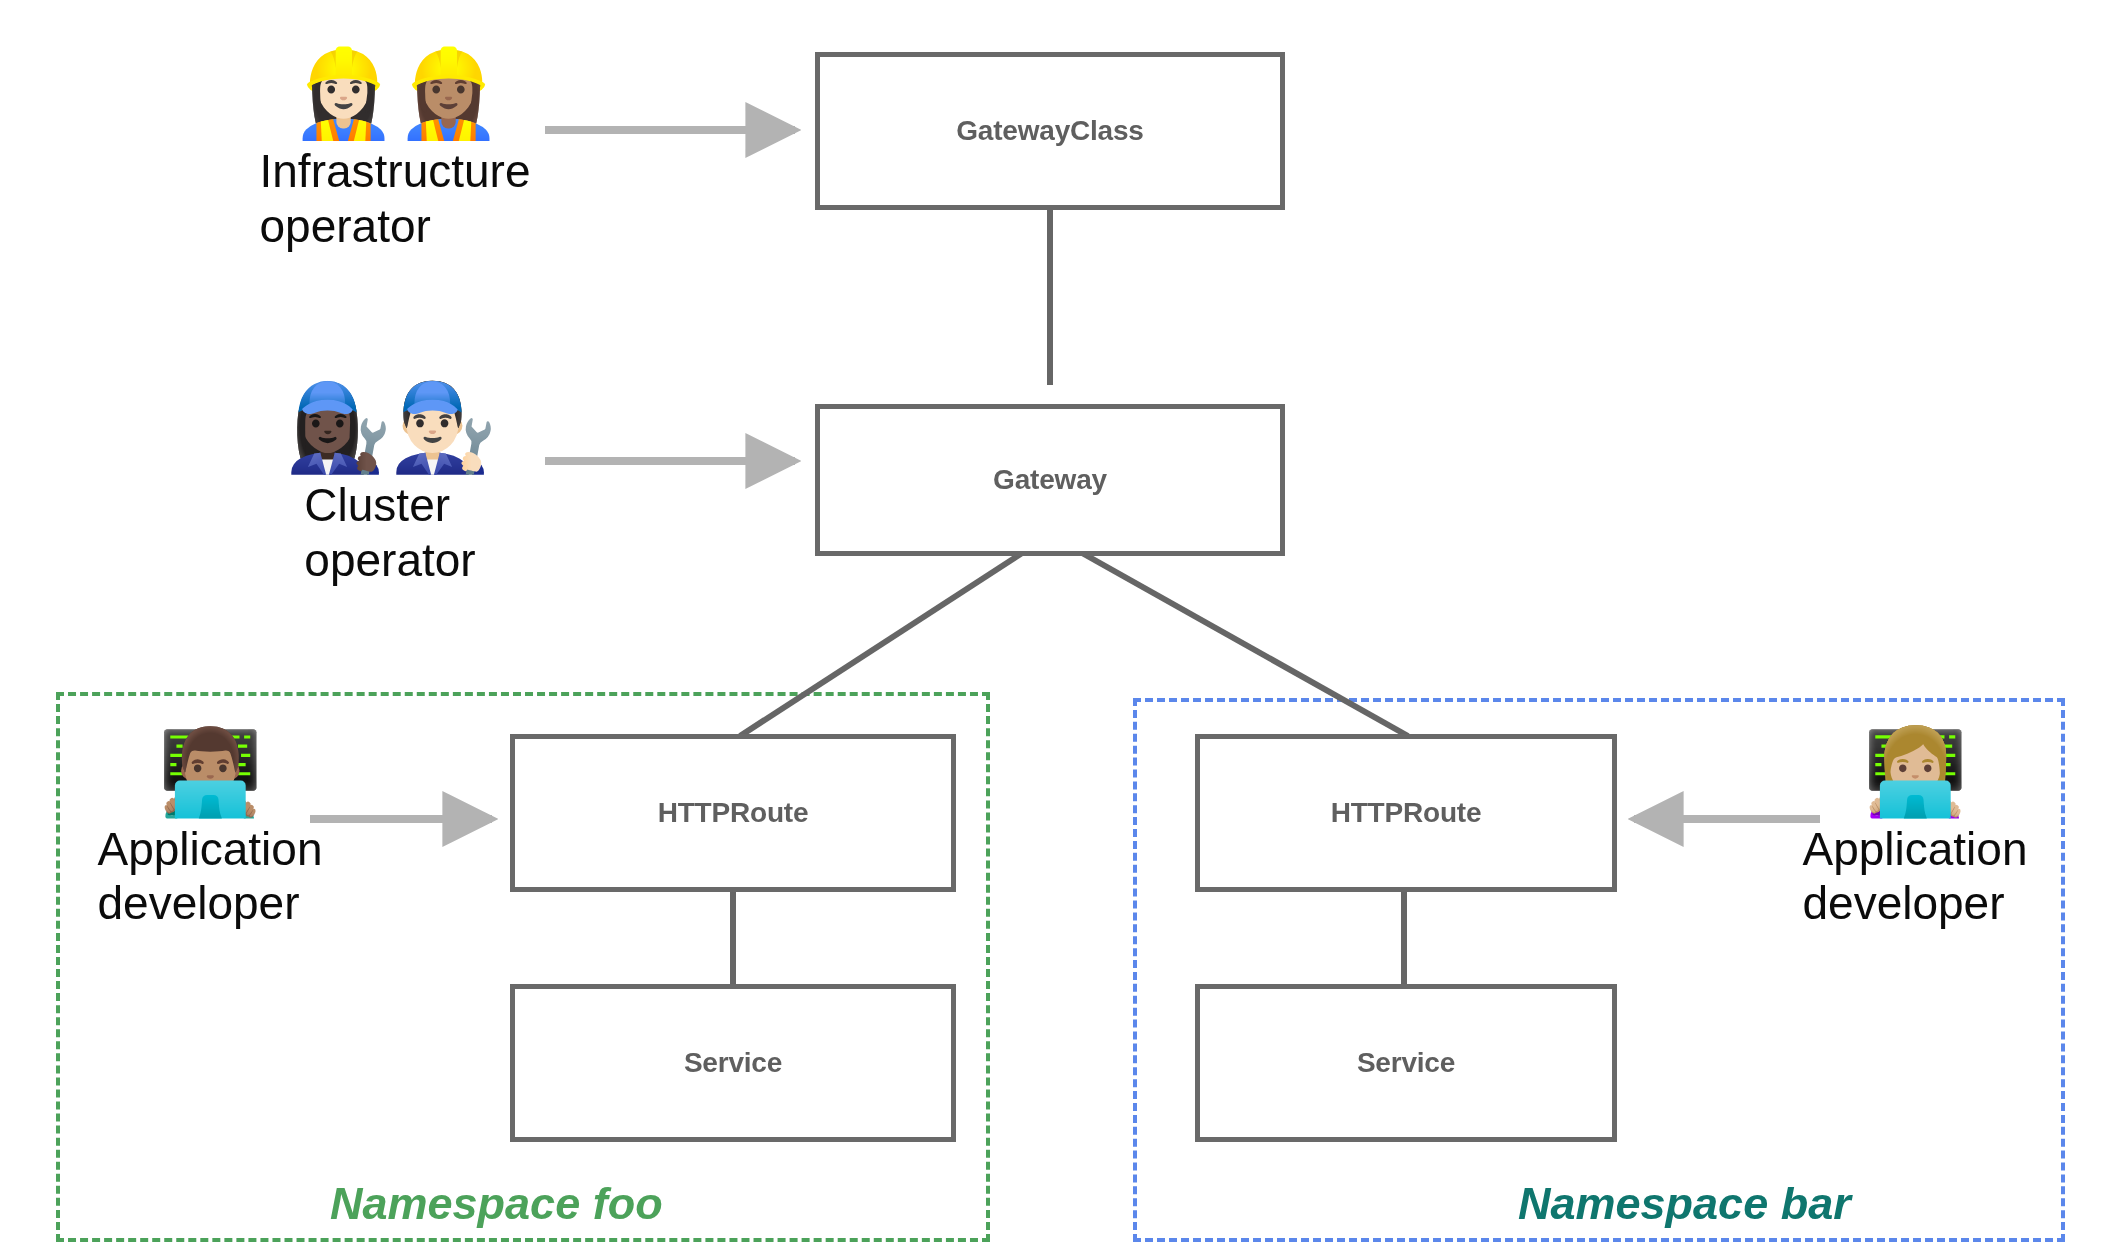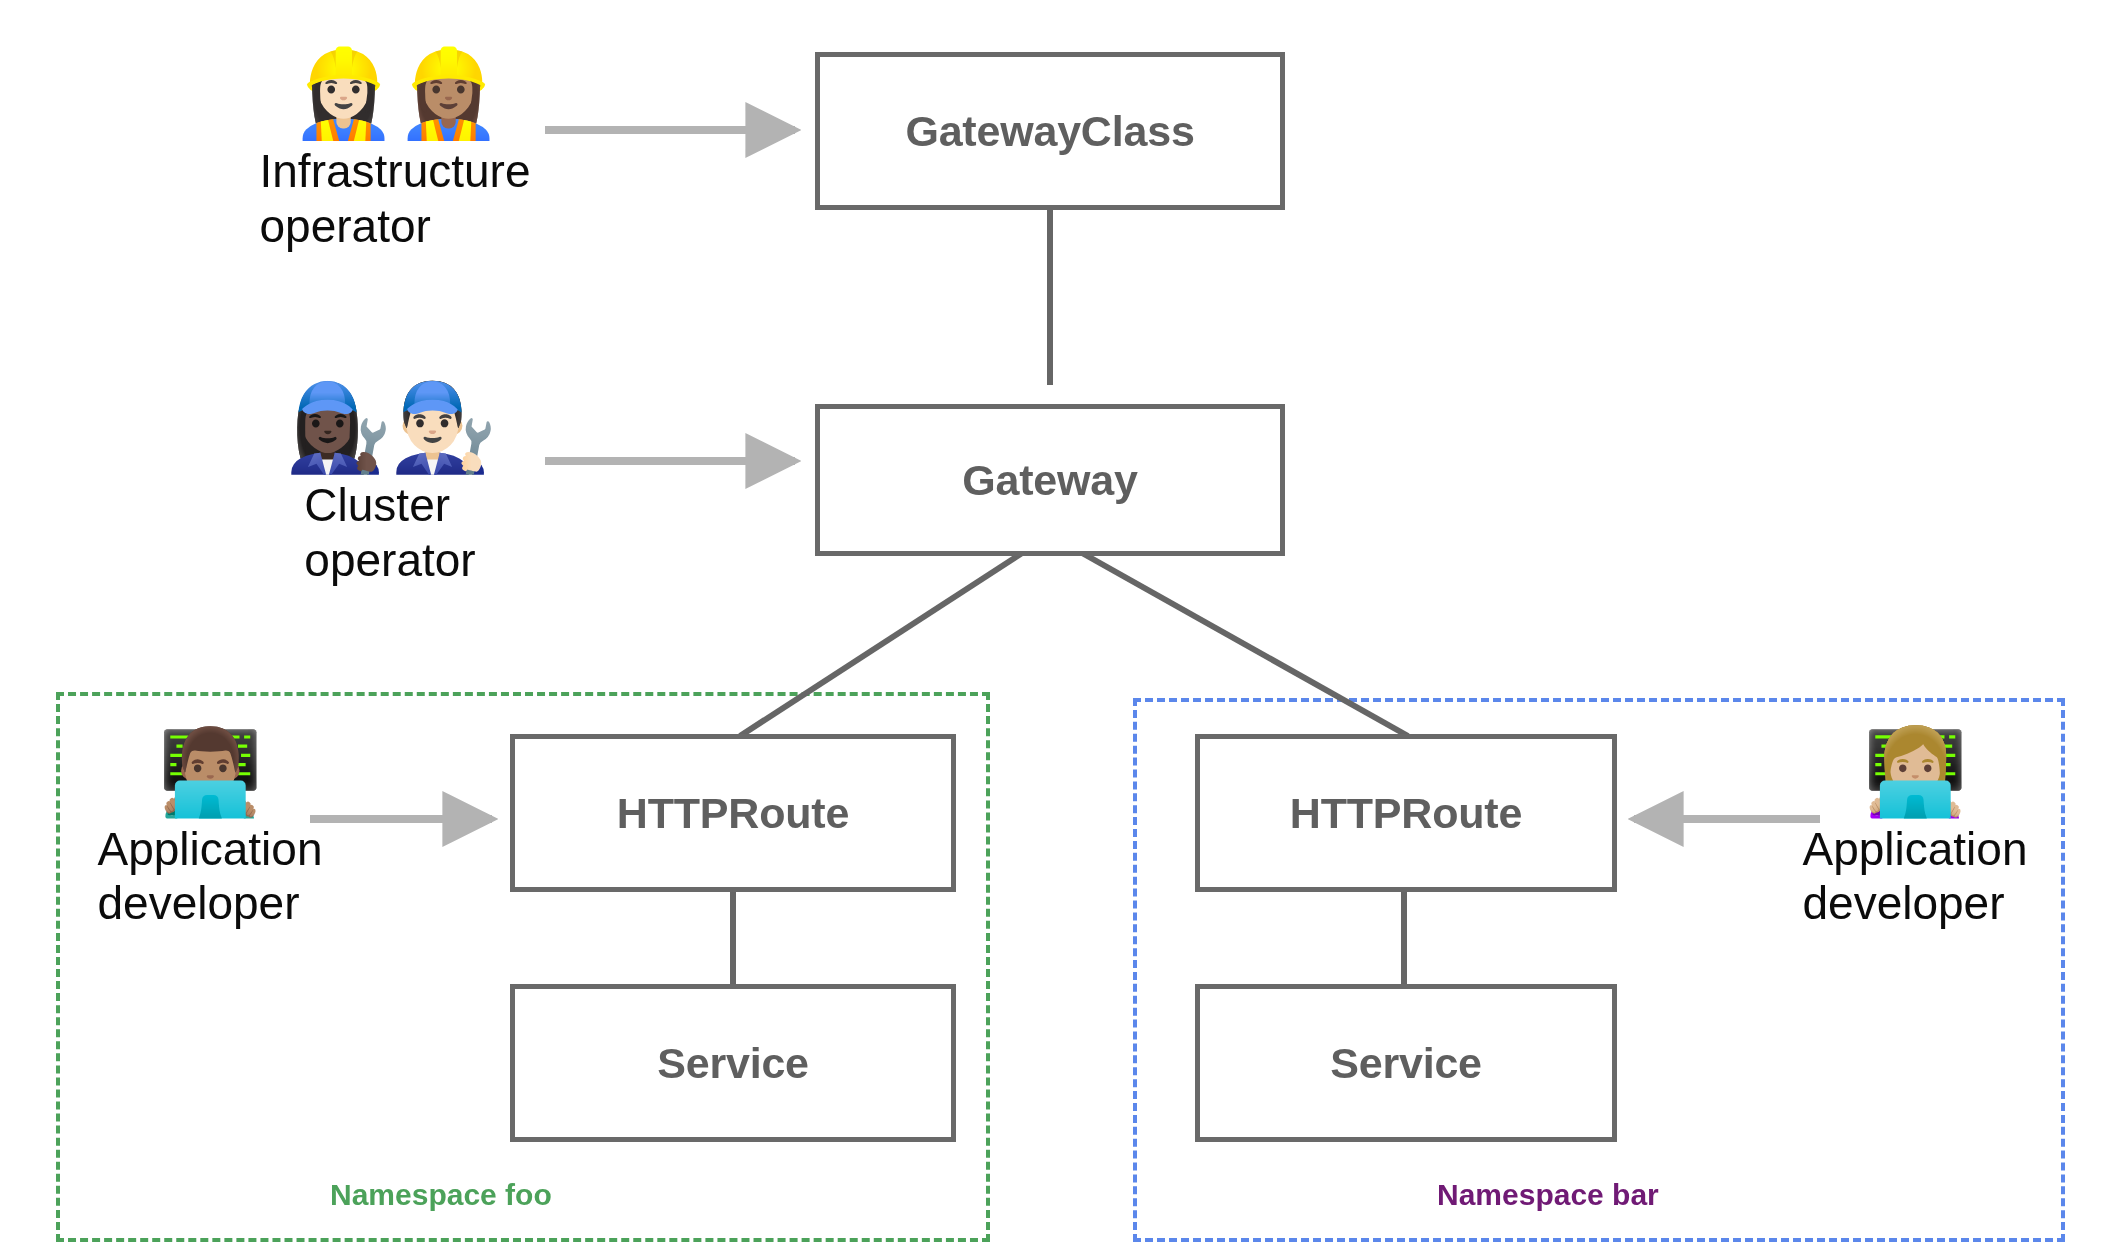--- a/index.html
+++ b/index.html
@@ -24,41 +24,42 @@
     border: 5px solid #696969;
     background: #ffffff;
     display: flex;
     align-items: center;
     justify-content: center;
     z-index: 5;
   }
   .node-label {
     font-family: "Liberation Sans", sans-serif;
     font-weight: bold;
-    font-size: 43px;
+    font-size: 28px;
     color: #5f5f5f;
     letter-spacing: -0.2px;
     white-space: nowrap;
   }
   
   .namespace-box {
     position: absolute;
     box-sizing: border-box;
     border-width: 4px;
     border-style: dashed;
     background: transparent;
     z-index: 1;
   }
   .namespace-label {
     position: absolute;
     font-family: "Liberation Sans", sans-serif;
     font-weight: bold;
-    font-size: 30px;
+    font-size: 45px;
     white-space: nowrap;
     z-index: 6;
+    font-style: italic;
   }
   
   .persona {
     position: absolute;
     display: flex;
     flex-direction: column;
     align-items: center;
     z-index: 4;
   }
   .persona-emoji {
@@ -101,21 +102,21 @@
 </style>
 </head>
 <body>
 
 <div id="canvas">
 
   <div class="namespace-box" style="left:56px; top:692px; width:934px; height:550px; border-color:#4ca25a;"></div>
   <div class="namespace-label" style="left:330px; top:1178px; color:#4ca25a;">Namespace foo</div>
 
   <div class="namespace-box" style="left:1133px; top:698px; width:932px; height:544px; border-color:#5b87eb;"></div>
-  <div class="namespace-label" style="left:1437px; top:1178px; color:#701a75;">Namespace bar</div>
+  <div class="namespace-label" style="left:1518px; top:1178px; color:#0f766e;">Namespace bar</div>
 
   <svg id="links" viewBox="0 0 2112 1258" xmlns="http://www.w3.org/2000/svg">
 
     <line x1="1050" y1="210" x2="1050" y2="385" stroke="#666666" stroke-width="6"></line>
 
     <line x1="1050" y1="535" x2="740" y2="736" stroke="#666666" stroke-width="6"></line>
 
     <line x1="1050" y1="535" x2="1408" y2="736" stroke="#666666" stroke-width="6"></line>
 
     <line x1="733" y1="892" x2="733" y2="984" stroke="#666666" stroke-width="6"></line>

